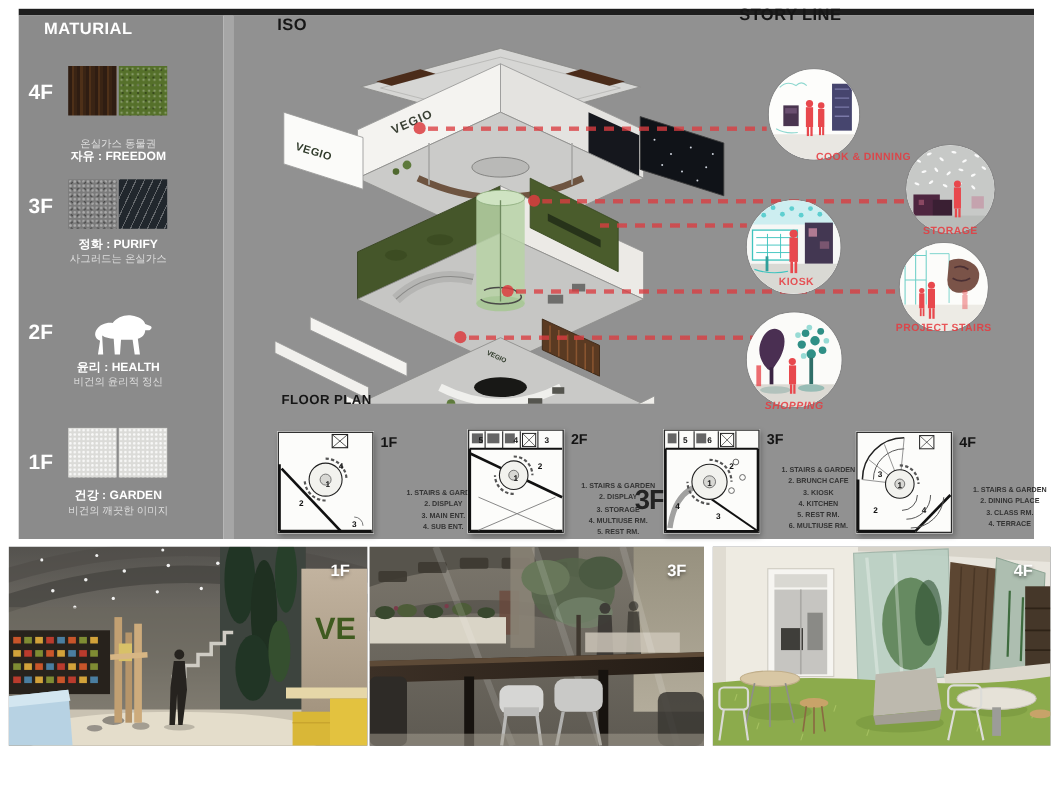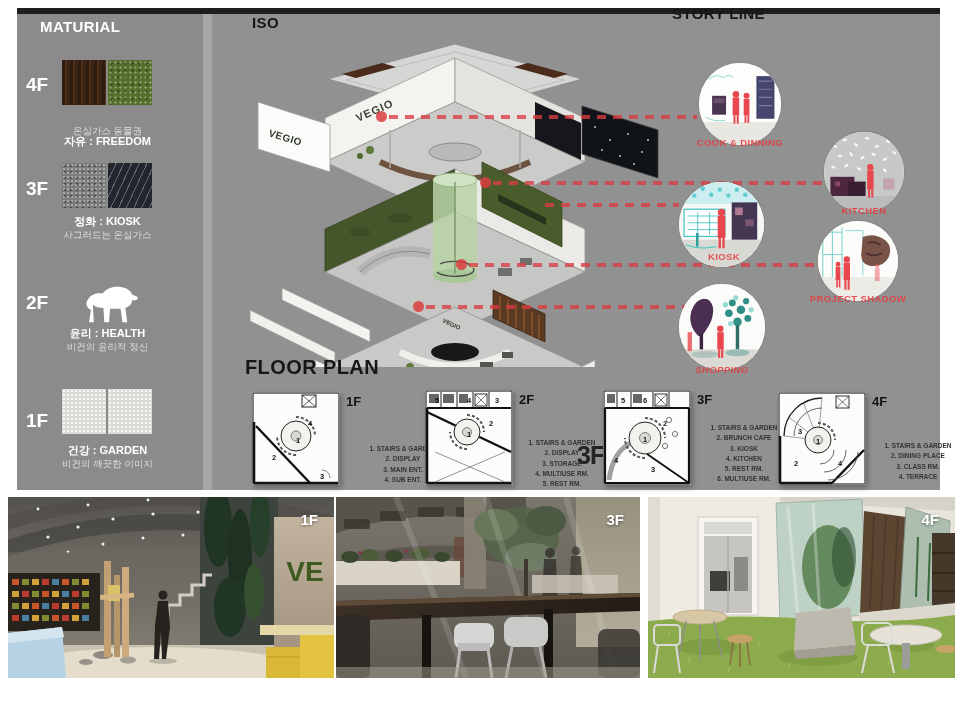--- a/index.html
+++ b/index.html
@@ -49,21 +49,21 @@
   <div class="abs" style="left:62px;top:60px;">
     <span class="sw sw-wood"></span><span class="sw sw-grass"></span>
   </div>
   <div class="abs sb-line1" style="left:40px;top:110px;margin-top:24px;">자유 : FREEDOM</div>
   <div class="abs sb-desc" style="left:40px;top:125px;">온실가스 동물권</div>
 
   <div class="abs sb-floor" style="left:26px;top:178px;">3F</div>
   <div class="abs" style="left:62px;top:163px;">
     <span class="sw sw-concrete"></span><span class="sw sw-rain"></span>
   </div>
-  <div class="abs sb-line1" style="left:40px;top:214px;">정화 : KIOSK</div>
+  <div class="abs sb-line1" style="left:40px;top:214px;">정화 : PURIFY</div>
   <div class="abs sb-desc" style="left:40px;top:229px;">사그러드는 온실가스</div>
 
   <div class="abs sb-floor" style="left:26px;top:292px;">2F</div>
   <svg class="abs" style="left:80px;top:284px;" width="62" height="42" viewBox="0 0 62 44">
     <path fill="#ffffff" d="M8 40 L10 27 C5 25 4 20 7 16 C10 11 17 9 22 10 C26 5 33 2 40 3 C47 4 52 7 53 11 L58 13 C60 14 59 16 57 17 L53 17 C53 21 50 24 46 25 L48 40 L43 40 L41 26 L30 26 L29 40 L24 40 L23 25 C19 25 15 24 12 22 L13 40 Z"></path>
   </svg>
   <div class="abs sb-line1" style="left:40px;top:326px;">윤리 : HEALTH</div>
   <div class="abs sb-desc" style="left:40px;top:341px;">비건의 윤리적 정신</div>
 
   <div class="abs sb-floor" style="left:26px;top:410px;">1F</div>
@@ -186,21 +186,21 @@
           <rect x="41" y="42" width="8" height="22"></rect>
           <rect x="42" y="64" width="2.5" height="10"></rect>
           <rect x="46" y="64" width="2.5" height="10"></rect>
         <circle cx="58" cy="40" r="3.6"></circle>
           <rect x="54.5" y="44" width="7" height="20"></rect>
           <rect x="55.5" y="64" width="2.3" height="9"></rect>
           <rect x="59" y="64" width="2.3" height="9"></rect>
       </g>
     </svg>
   </div>
-  <div class="abs story-label" style="left:660px;top:137px;">COOK &amp; DINNING</div>
+  <div class="abs story-label" style="left:660px;top:137px;padding-left:45px;">COOK &amp; DINNING</div>
 
   <div class="abs circle" style="left:824px;top:132px;width:80px;height:80px;">
     <svg width="80" height="80" viewBox="0 0 100 100">
       <rect width="100" height="100" fill="#c7c9c7"></rect>
       <g fill="#ffffff" opacity=".9">
         <ellipse cx="14" cy="18" rx="3" ry="1.4" transform="rotate(30 14 18)"></ellipse>
           <ellipse cx="26" cy="10" rx="3" ry="1.4" transform="rotate(-20 26 10)"></ellipse>
         <ellipse cx="40" cy="16" rx="3" ry="1.4" transform="rotate(40 40 16)"></ellipse>
           <ellipse cx="54" cy="8" rx="3" ry="1.4" transform="rotate(10 54 8)"></ellipse>
         <ellipse cx="66" cy="18" rx="3" ry="1.4" transform="rotate(-30 66 18)"></ellipse>
@@ -223,21 +223,21 @@
       <rect x="74" y="58" width="14" height="14" fill="#c49aa8" opacity=".8"></rect>
       <rect x="0" y="80" width="100" height="20" fill="#b9bcb9"></rect>
       <g fill="#e8484d">
         <circle cx="58" cy="44" r="4"></circle>
           <rect x="54" y="48" width="8" height="24"></rect>
           <rect x="55" y="72" width="2.6" height="10"></rect>
           <rect x="59" y="72" width="2.6" height="10"></rect>
       </g>
     </svg>
   </div>
-  <div class="abs story-label" style="left:784px;top:205px;">KITCHEN</div>
+  <div class="abs story-label" style="left:784px;top:205px;">STORAGE</div>
 
   <div class="abs circle" style="left:679px;top:182px;width:85px;height:85px;">
     <svg width="85" height="85" viewBox="0 0 100 100">
       <rect width="100" height="100" fill="#f6f7f5"></rect>
       <rect x="0" y="0" width="100" height="26" fill="#cdeef0"></rect>
       <g fill="#5ecfd0">
           <circle cx="8" cy="10" r="2.6"></circle>
           <circle cx="18" cy="16" r="2.6"></circle>
           <circle cx="28" cy="8" r="2.6"></circle>
           <circle cx="38" cy="15" r="2.6"></circle>
@@ -282,21 +282,21 @@
           <rect x="22" y="57" width="6" height="17"></rect>
           <rect x="22.8" y="74" width="2" height="9"></rect>
           <rect x="26" y="74" width="2" height="9"></rect>
       </g>
       <g fill="#e8484d" opacity=".45">
           <circle cx="74" cy="56" r="3"></circle>
           <rect x="71" y="59" width="6" height="16"></rect>
         </g>
     </svg>
   </div>
-  <div class="abs story-label" style="left:778px;top:293px;">PROJECT SHADOW</div>
+  <div class="abs story-label" style="left:778px;top:293px;">PROJECT STAIRS</div>
 
   <div class="abs circle" style="left:679px;top:284px;width:86px;height:86px;">
     <svg width="86" height="86" viewBox="0 0 100 100">
       <rect width="100" height="100" fill="#fbfbf9"></rect>
       <path d="M22,60 C14,52 10,40 16,28 C20,18 30,14 36,20 C42,26 40,38 36,46 C32,54 28,58 26,62 Z" fill="#4a2f52"></path>
       <rect x="24" y="58" width="4" height="22" fill="#3a2442"></rect>
       <g fill="#2f8f86">
           <circle cx="62" cy="22" r="4"></circle>
           <circle cx="72" cy="30" r="5"></circle>
           <circle cx="58" cy="34" r="4.4"></circle>
@@ -318,21 +318,21 @@
         <circle cx="48" cy="52" r="3.8"></circle>
           <rect x="44.5" y="56" width="7.5" height="20"></rect>
           <rect x="45.5" y="76" width="2.4" height="10"></rect>
           <rect x="49" y="76" width="2.4" height="10"></rect>
         <rect x="10" y="56" width="5" height="22" opacity=".8"></rect>
       </g>
     </svg>
   </div>
   <div class="abs story-label" style="left:642px;top:364px;font-style:italic;">SHOPPING</div>
 
-  <div class="abs sec-title" style="left:245px;top:356px;font-size:20px;">FLOOR PLAN</div>
+  <div class="abs sec-title" style="left:256px;top:356px;font-size:12px;">FLOOR PLAN</div>
 
   <svg class="abs plan" style="left:252px;top:392px;" width="88" height="93" viewBox="0 0 88 93">
     <rect x="1" y="1" width="86" height="91" fill="#fcfcfa" stroke="#2a2a2a" stroke-width="1.2"></rect>
     <rect x="50" y="3" width="14" height="12" fill="none" stroke="#222" stroke-width="1"></rect>
     <path d="M50,3 l14,12 M64,3 l-14,12" stroke="#222" stroke-width=".7"></path>
     <path d="M2,30 L2,91 M2,91 L86,91" stroke="#111" stroke-width="2.6" fill="none"></path>
     <path d="M4,34 L58,91" stroke="#111" stroke-width="2.4"></path>
     <circle cx="44" cy="44" r="15" fill="#f2f2ee" stroke="#222" stroke-width="1"></circle>
     <circle cx="44" cy="44" r="5" fill="#d8d8d4" stroke="#555" stroke-width=".7"></circle>
     <path d="M44,25 A19,19 0 0 1 63,44 M44,63 A19,19 0 0 1 25,44" stroke="#555" stroke-width="2" fill="none" stroke-dasharray="3,2"></path>

